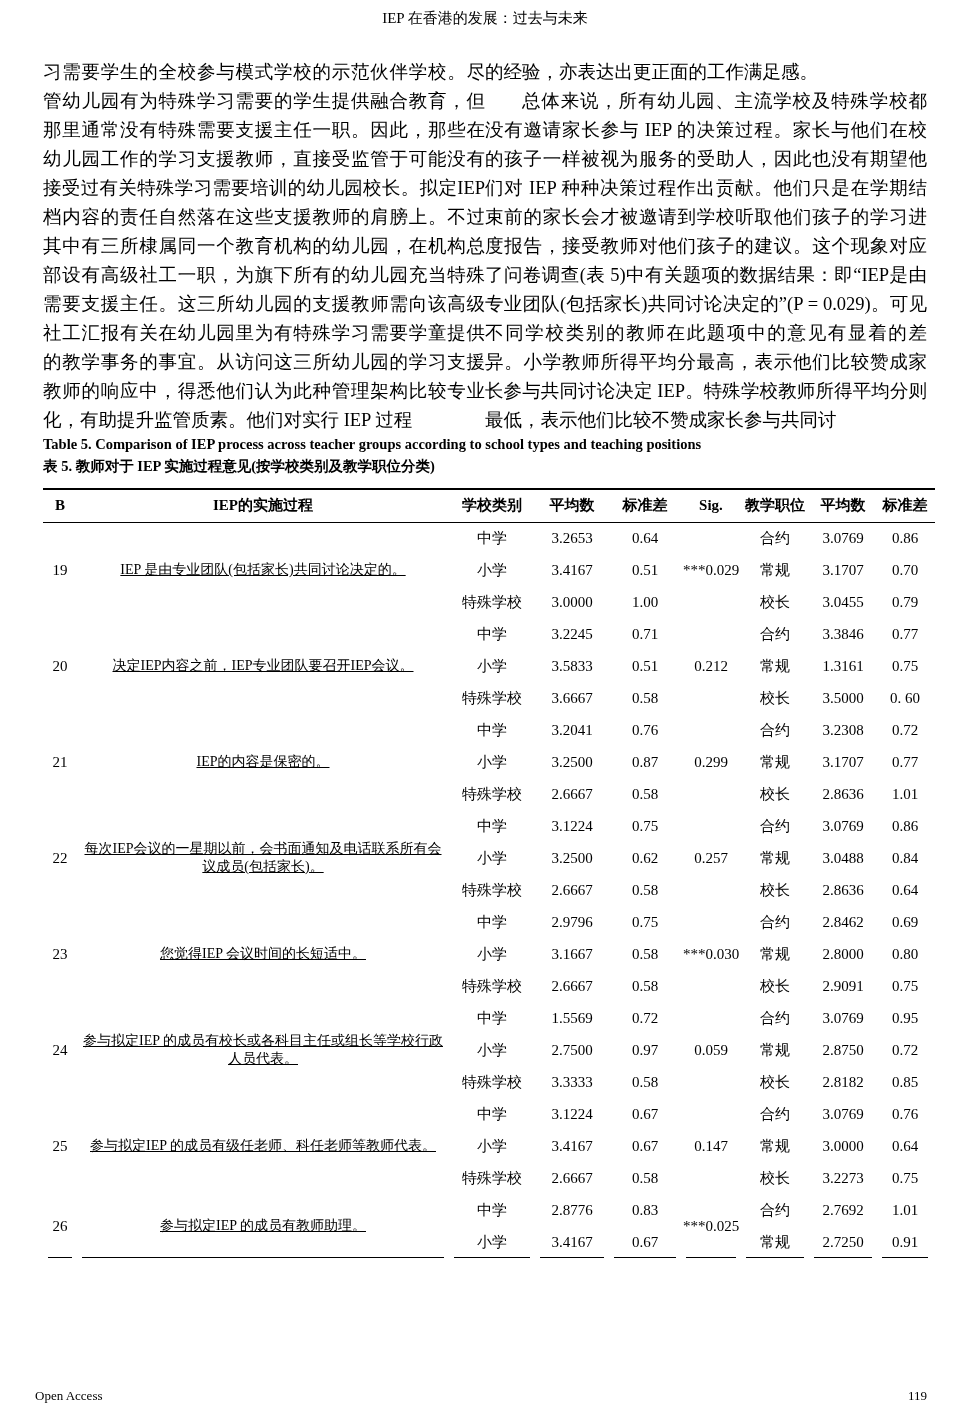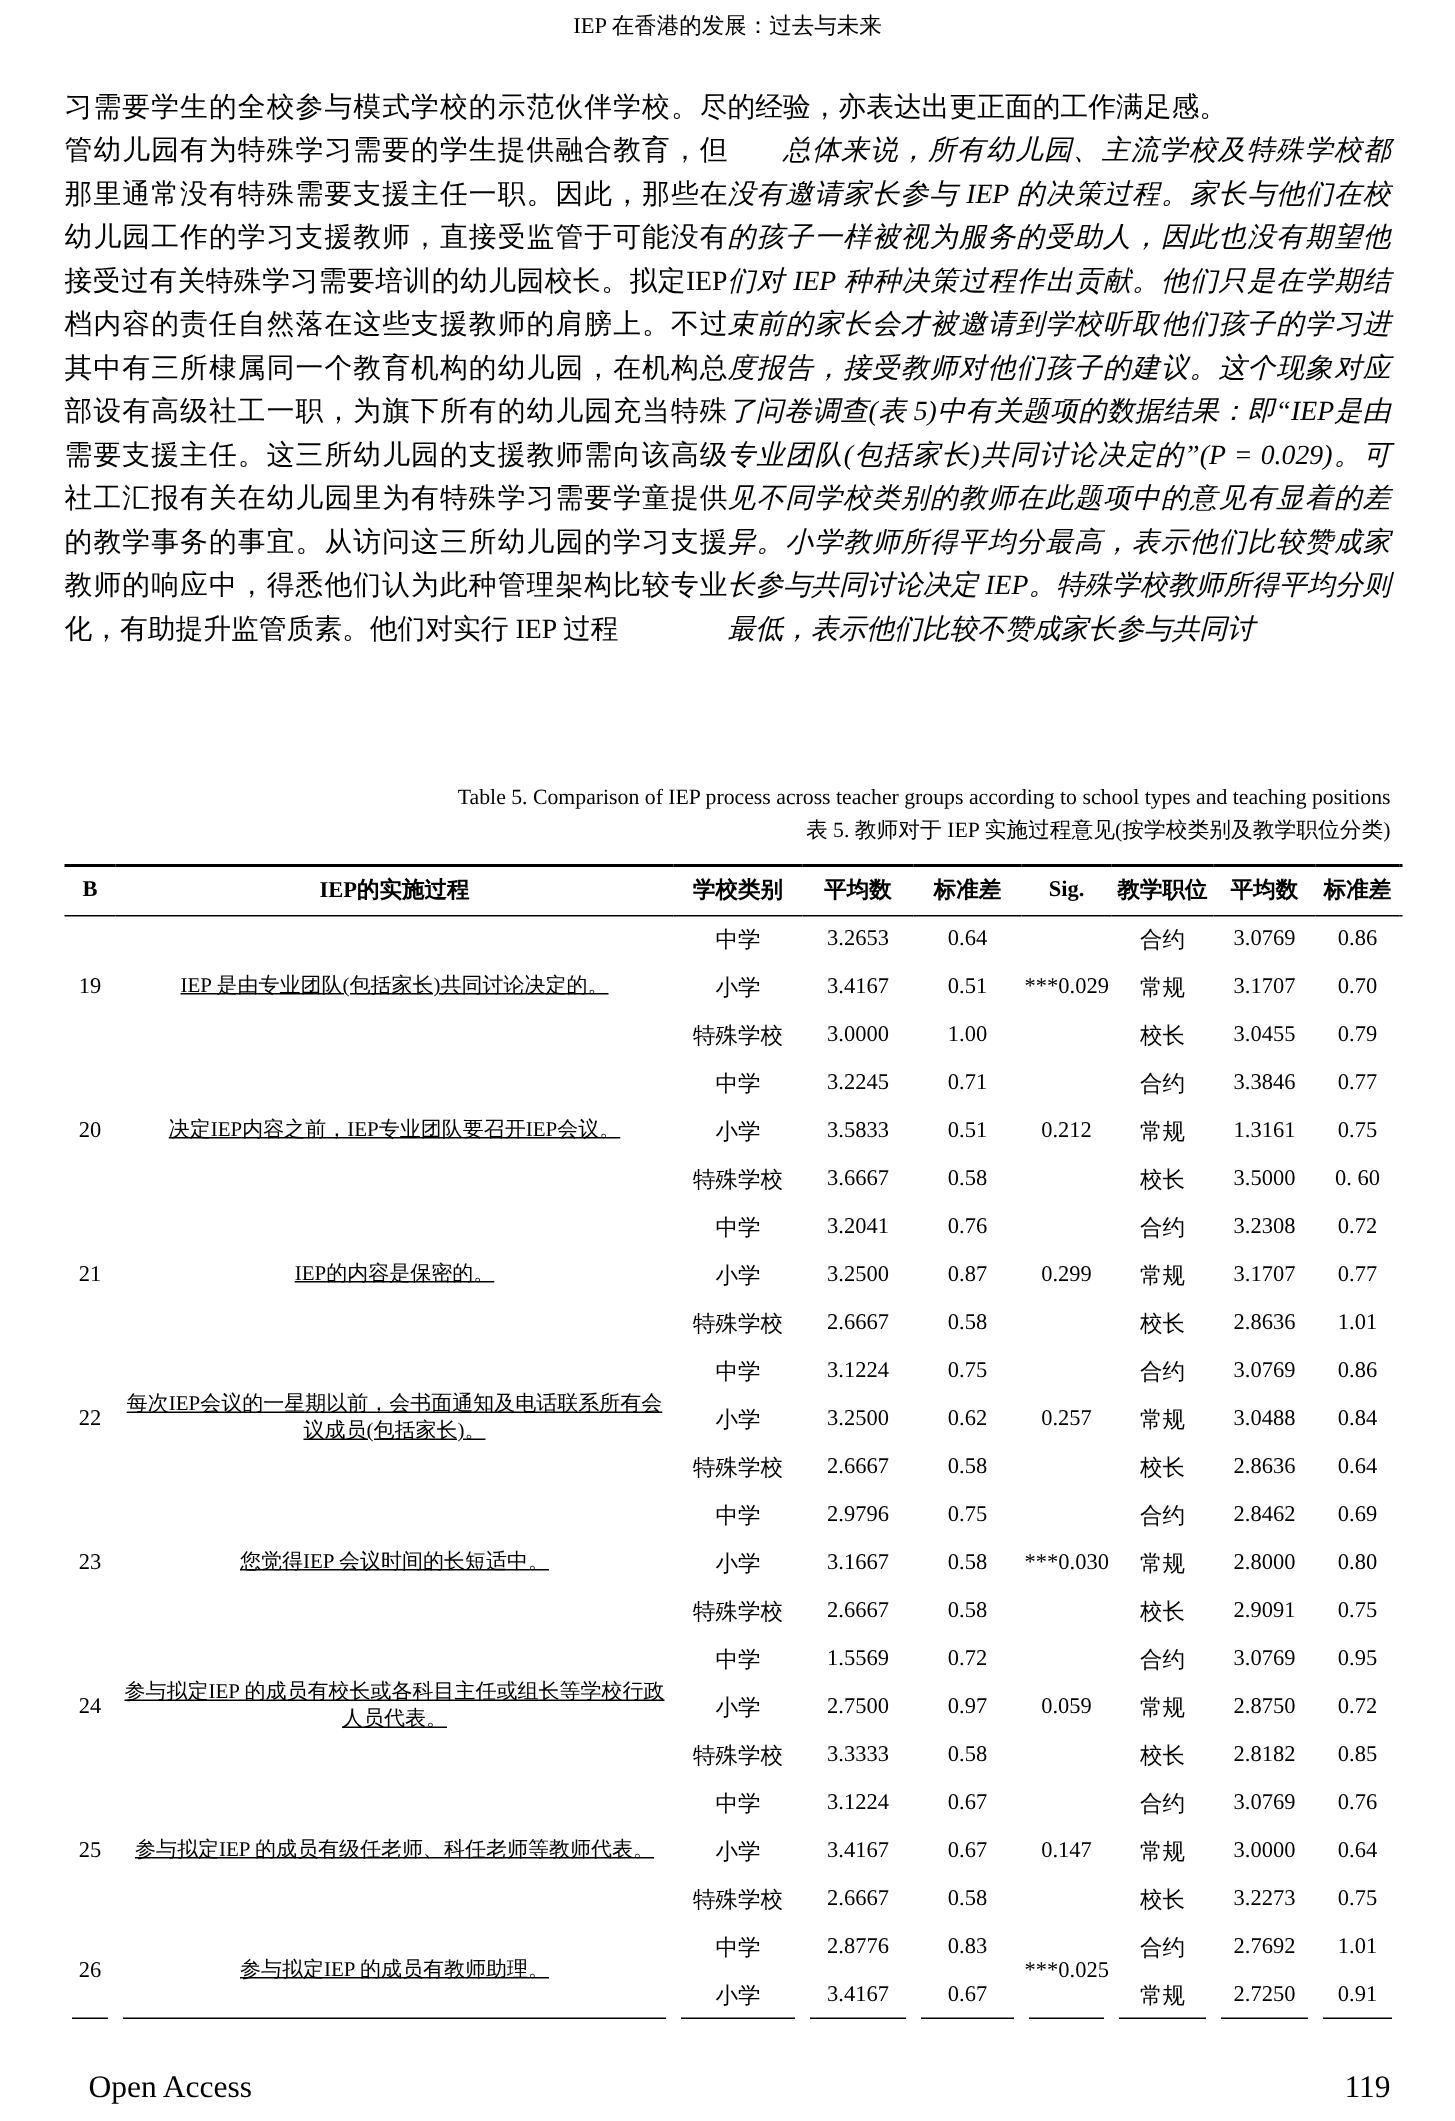--- a/index.html
+++ b/index.html
@@ -24,25 +24,24 @@
     justify-content:center;
     margin-top:30px;
   }
   .col {
     width:460px;
     font-size:18.5px;
     line-height:29px;
     text-align:justify;
   }
   .col p { text-align:justify; }
-  .indent { text-indent:2em;font-style:italic; }
+  .indent { text-indent:2em; }
   .caption {
-    text-align:right;
-    font-weight:normal;
-    margin-top:88px;
+    text-align:left;
+    font-weight:bold;
   }
   .cap-en { font-size:14.5px; line-height:19px; }
   .cap-zh { font-size:14.5px; line-height:19px; margin-top:3px; }
   #main-table {
     border-collapse:collapse;
     table-layout:fixed;
     width:954px;
     margin-top:12px;
   }
   #main-table thead tr {
@@ -69,24 +68,24 @@
     line-height:18px;
     padding:0 4px;
     text-decoration:underline;
   }
   #main-table td.bseg {
     background:linear-gradient(#000,#000) no-repeat bottom center;
     background-size:calc(100% - 10px) 1.5px;
   }
   .footer {
     position:absolute;
-    left:24px; right:8px; bottom:10px;
+    left:0; right:8px; bottom:10px;
     display:flex;
     justify-content:space-between;
-    font-size:21px;
+    font-size:13px;
   }
 </style>
 </head>
 <body>
 
 <div class="page">
 
   <div class="running-head">IEP 在香港的发展：过去与未来</div>
 
   <div class="columns">

